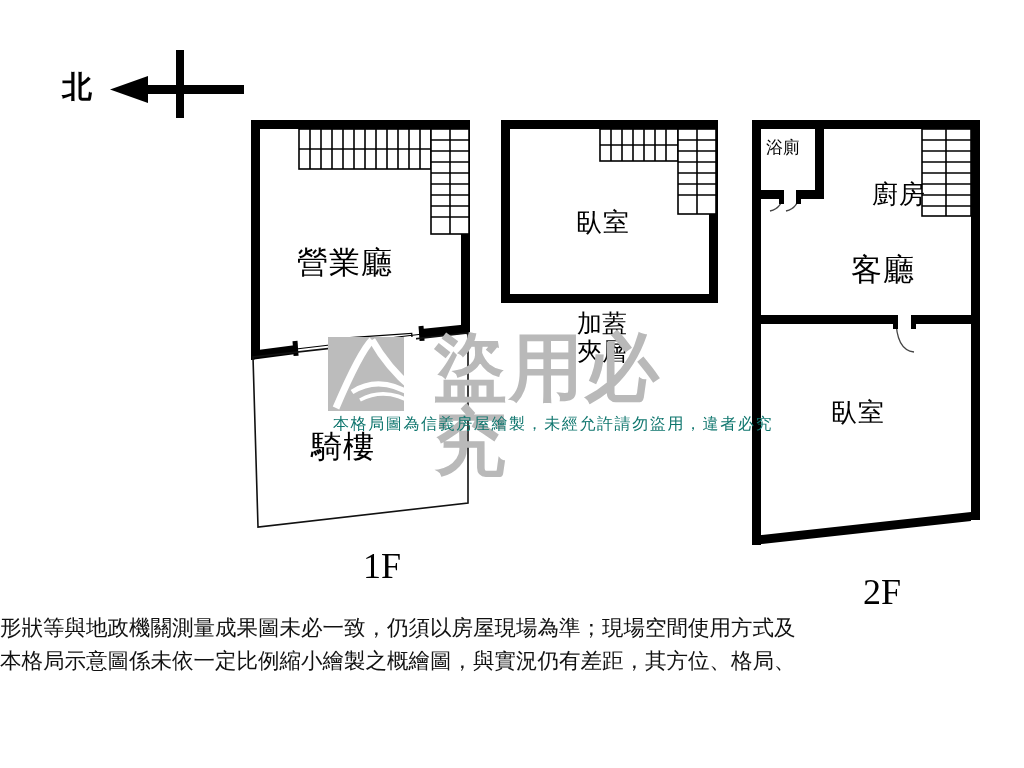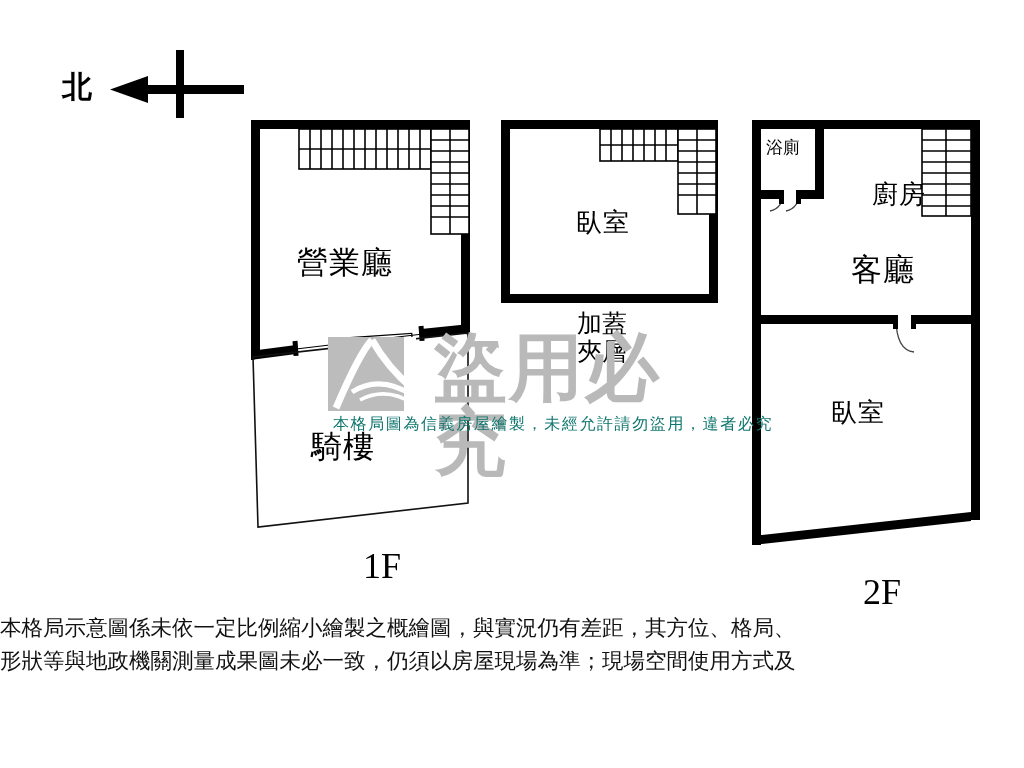--- a/index.html
+++ b/index.html
@@ -284,15 +284,15 @@
 <div class="lbl room-lg" style="left:851px; top:248px;margin-top:6px;">客廳</div>
 <div class="lbl room-md" style="left:831px; top:400px;">臥室</div>
 <div class="lbl floor-tag" style="left:840px; top:574px;">2F</div>
 
 <div id="watermark">
   <div class="wm-text">盜用必究</div>
 </div>
 <div id="wm-fineprint">本格局圖為信義房屋繪製，未經允許請勿盜用，違者必究</div>
 
 <div id="disclaimer">
+  <p>形狀等與地政機關測量成果圖未必一致，仍須以房屋現場為準；現場空間使用方式及</p>
   <p>本格局示意圖係未依一定比例縮小繪製之概繪圖，與實況仍有差距，其方位、格局、</p>
-  <p>形狀等與地政機關測量成果圖未必一致，仍須以房屋現場為準；現場空間使用方式及</p>
 </div>
 
 </body></html>

